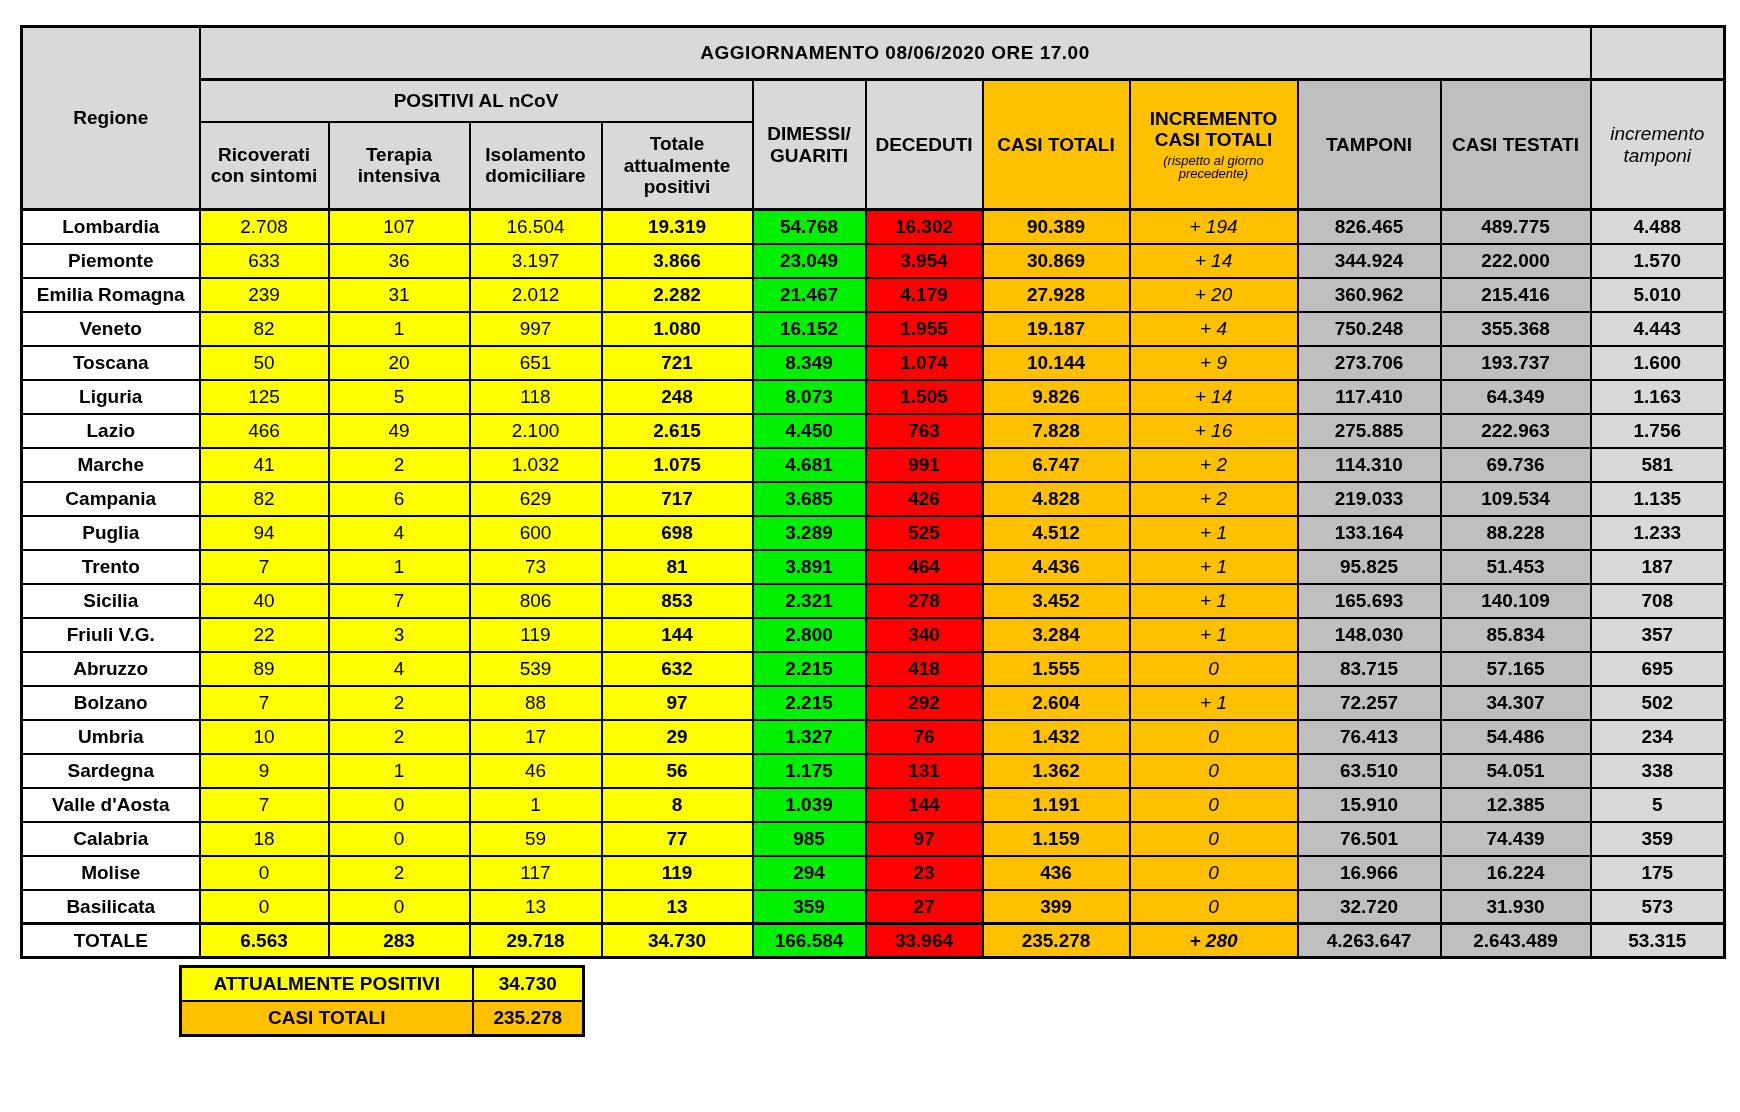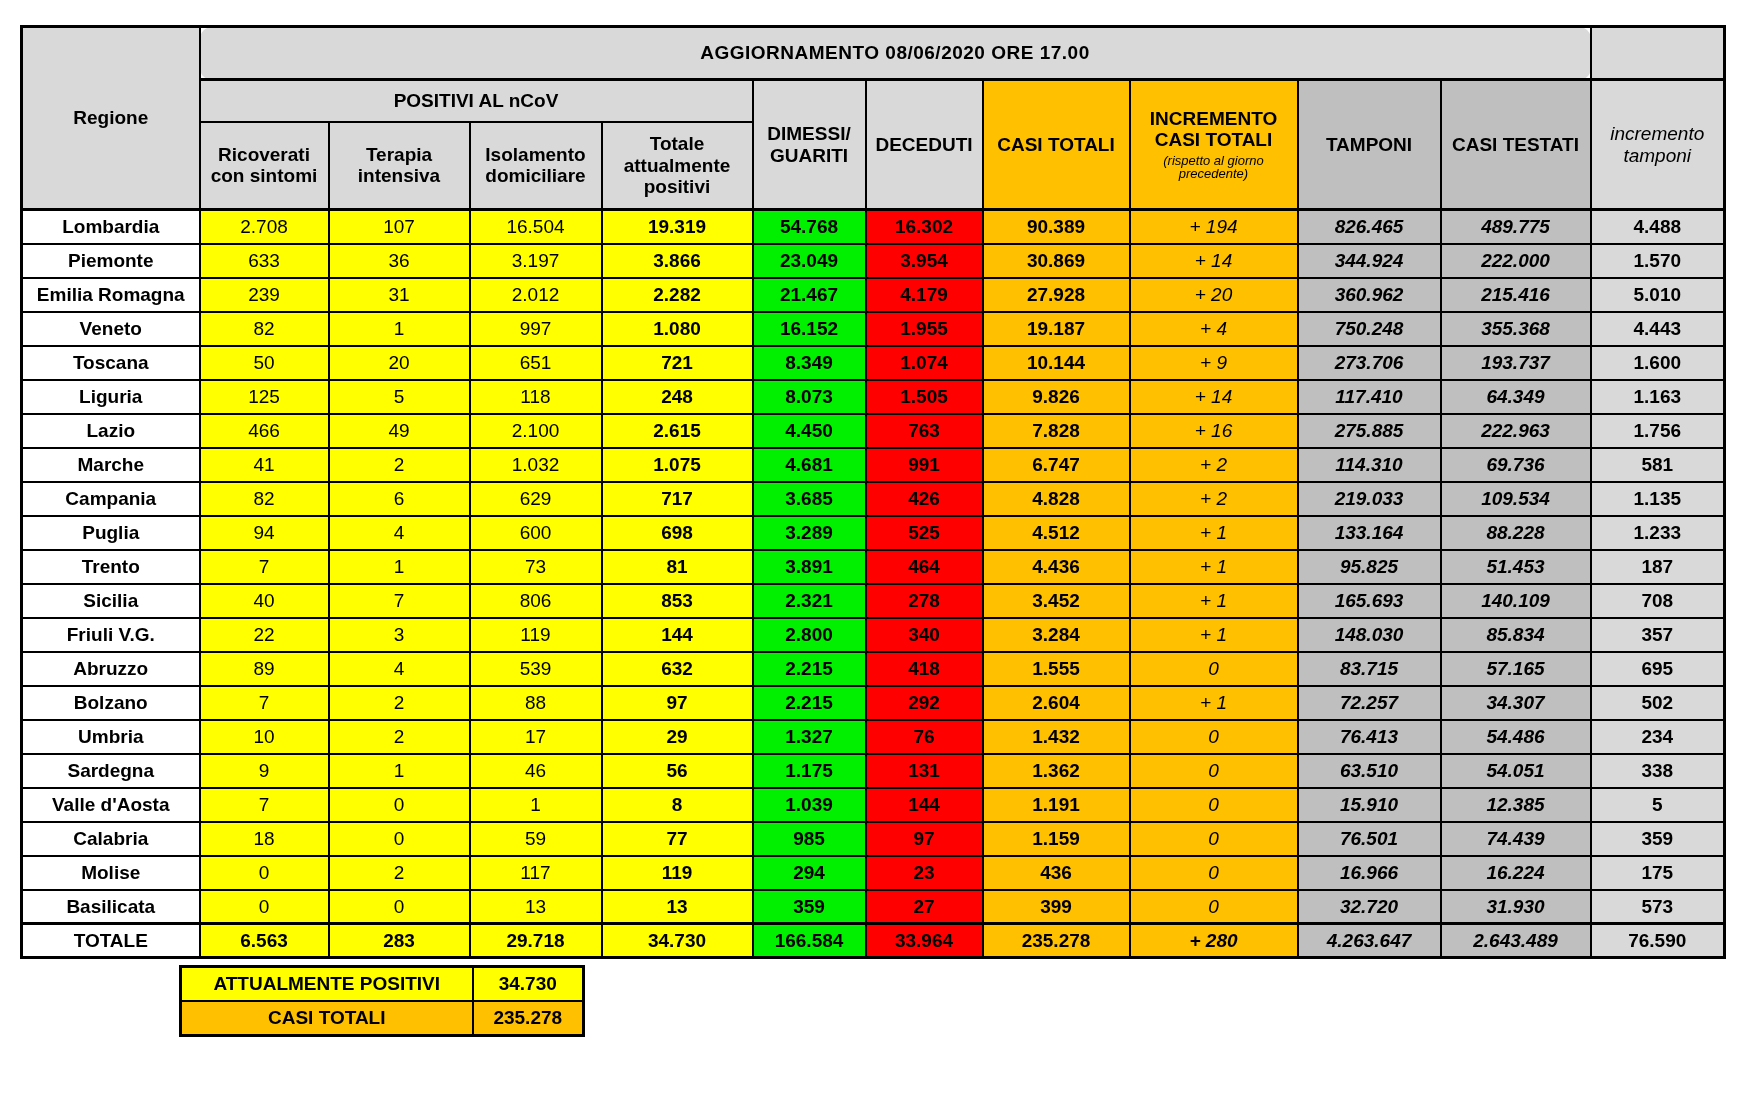--- a/index.html
+++ b/index.html
@@ -21,32 +21,32 @@
     overflow:hidden;color:#000;
   }
   .main-table th{
     background:var(--header_gray,#d9d9d9);
     font-weight:700;white-space:pre-line;
   }
   tr.rowA{height:53px}
   tr.rowB{height:42px}
   tr.rowC{height:88px}
   .main-table tbody tr{height:34px}
-  .hdr-title{font-size:23px;letter-spacing:.5px;border-radius:12px;}
+  .hdr-title{font-size:23px;letter-spacing:.5px;}
   .hdr-note{display:block;font-size:13px;font-weight:400;font-style:italic;white-space:normal;line-height:1.05;margin-top:3px;}
   th.h-orange{background:var(--orange,#ffc000);}
   th.h-gray{background:var(--gray,#bfbfbf);}
   th.h-lgray{background:var(--lightgray,#d9d9d9);}
   th.h-italic{font-style:italic;font-weight:400;}
   .c-region{background:#fff;font-weight:700;}
   .c-yellow{background:var(--yellow,#ffff00);}
   .c-green{background:var(--green,#00f000);}
   .c-red{background:var(--red,#ff0000);}
   .c-orange{background:var(--orange,#ffc000);margin-top:44px;}
-  .c-gray{background:var(--gray,#bfbfbf);font-style:italic;}
+  .c-gray{background:var(--gray,#bfbfbf);}
   .c-lgray{background:var(--lightgray,#d9d9d9);}
   .b{font-weight:700;}
   .i{font-style:italic;}
   .bL{border-left-width:3px;}
   thead tr.rowA th{border-bottom-width:3px;}
   .main-table tbody tr:first-child td{border-top-width:3px;}
   tr.totale-row{height:36px;}
   tr.totale-row td{border-top-width:3px;}
   .summary-table{
     position:absolute;left:179px;top:965px;
@@ -411,21 +411,21 @@
         <td class="c-yellow bL b">6.563</td>
         <td class="c-yellow b">283</td>
         <td class="c-yellow b">29.718</td>
         <td class="c-yellow b b">34.730</td>
         <td class="c-green b bL b">166.584</td>
         <td class="c-red b b">33.964</td>
         <td class="c-orange b bL b">235.278</td>
         <td class="c-orange i b">+ 280</td>
         <td class="c-gray b bL b">4.263.647</td>
         <td class="c-gray b b">2.643.489</td>
-        <td class="c-lgray b bL b">76.590</td>
+        <td class="c-lgray b bL b">53.315</td>
       </tr>
     </tbody>
 </table>
 
 <table class="summary-table">
   <colgroup>
       <col style="width:292px">
       <col style="width:111px">
     </colgroup>
   <tbody>

